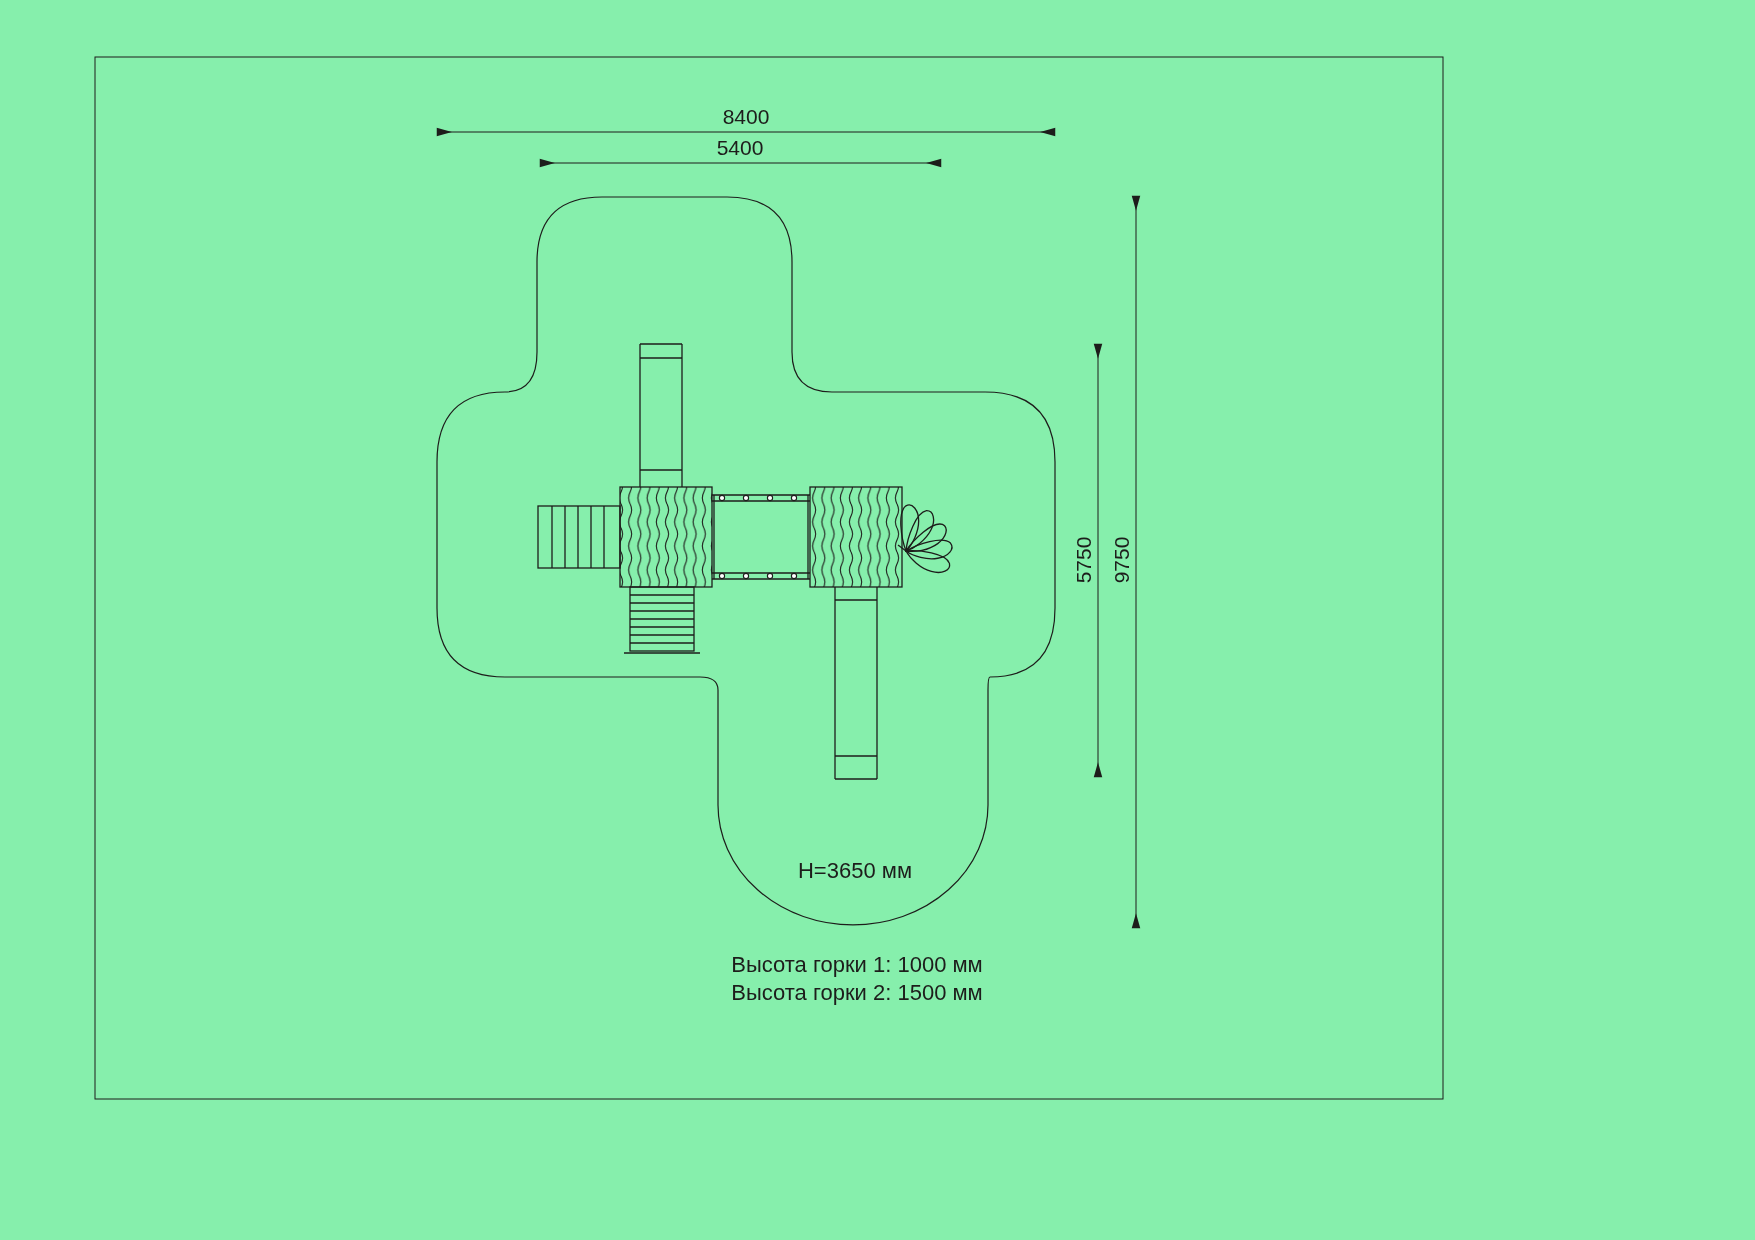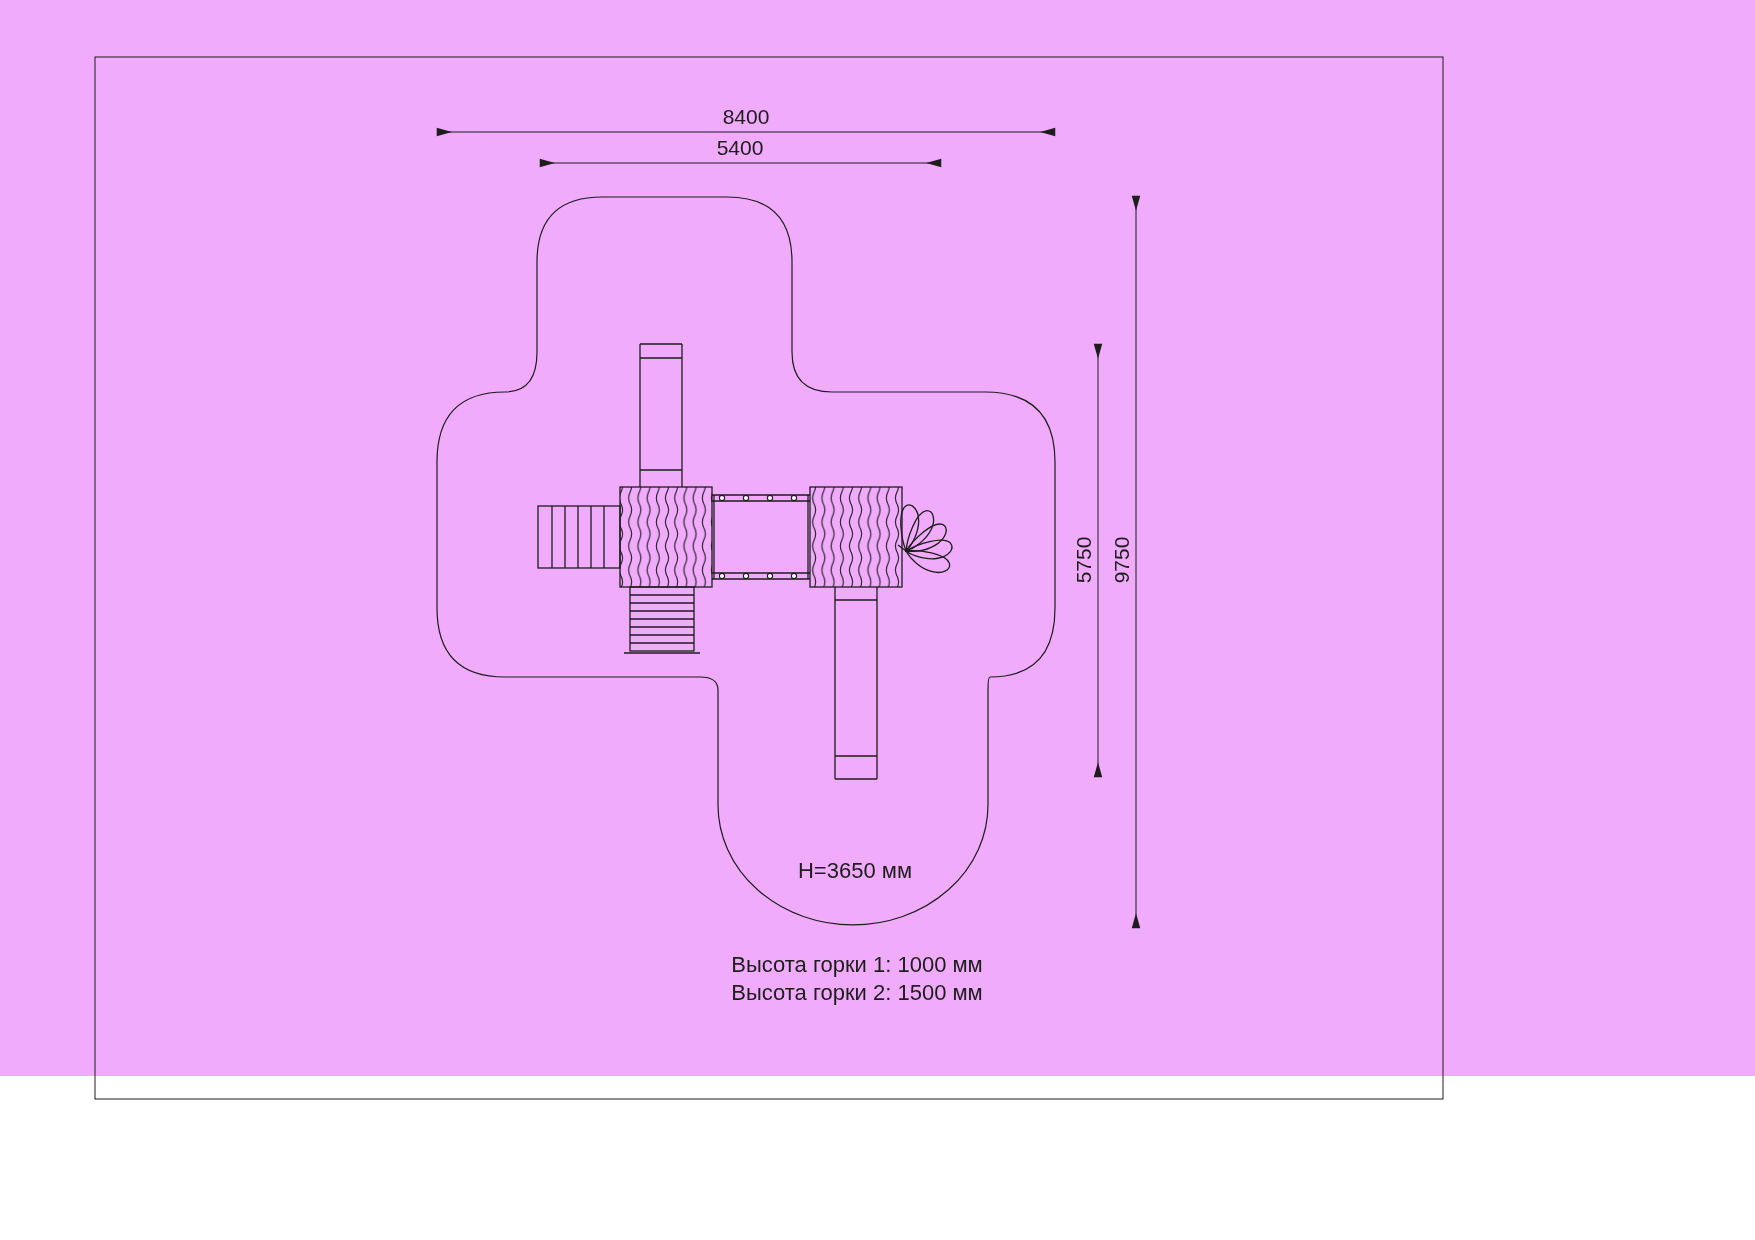--- a/index.html
+++ b/index.html
@@ -7,22 +7,22 @@
     padding: 0;
     background: #ffffff;
     width: 1755px;
     height: 1240px;
     overflow: hidden;
     font-family: "Liberation Sans", sans-serif;
   }
   .page {
     position: relative;
     width: 1755px;
-    height: 1076px;
-    background: #f0abfc;
+    height: 1240px;
+    background: #86efac;
     text-decoration: underline;
   }
   svg { display: block; }
   .thin  { stroke: #1d1d1b; stroke-width: 1;   fill: none; }
   .line  { stroke: #1d1d1b; stroke-width: 1.2; fill: none; }
   .eq    { stroke: #1d1d1b; stroke-width: 1.3; fill: none; }
   .dim   { stroke: #1d1d1b; stroke-width: 1;   fill: none; }
   .dimtxt {
     fill: #1d1d1b;
     font-family: "Liberation Sans", sans-serif;

